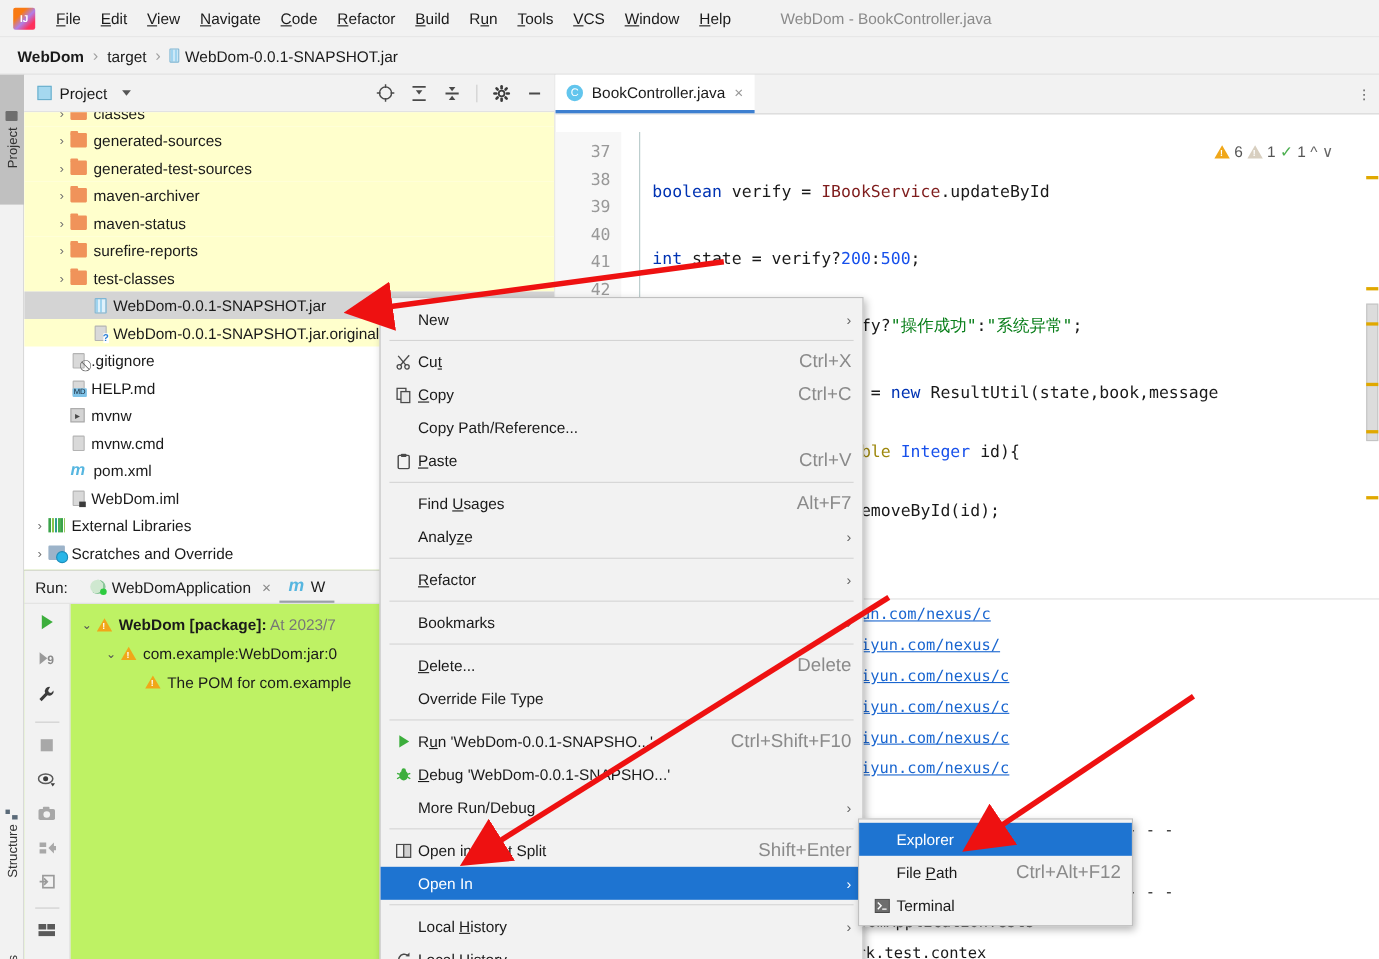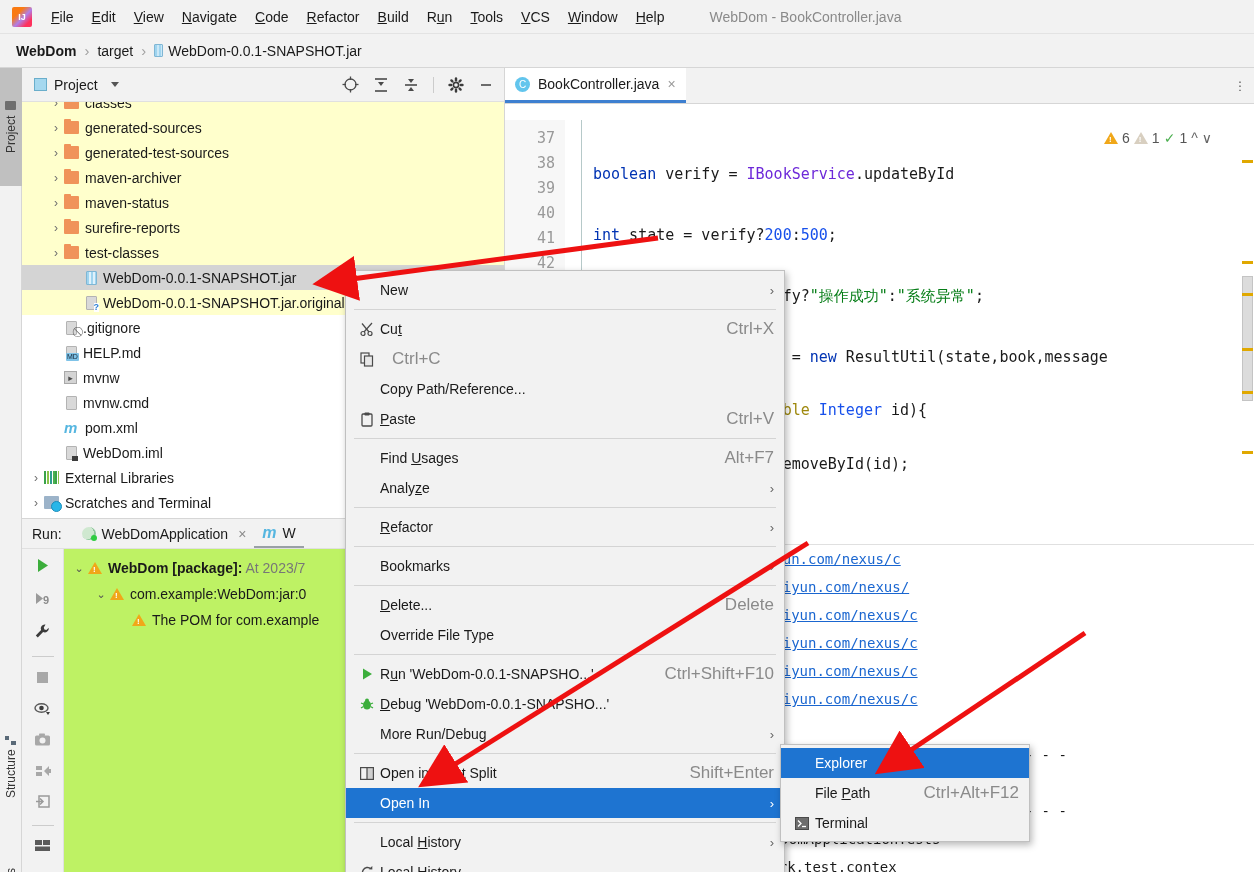--- a/index.html
+++ b/index.html
@@ -213,21 +213,21 @@
     color:#999; text-align:right; padding-top:6px;
   }
   .gutter div{height:25px;line-height:25px;padding-right:10px;}
   .gline-v{position:absolute;left:76px;top:0;width:1px;height:440px;background:#b6c9c9;}
   .foldcol{position:absolute;left:60px;top:0;width:28px;height:440px;background:#fff;}
   .codelines{position:absolute;left:88px;top:6px;white-space:pre;}
   .codelines .cl{height:25px;line-height:25px;}
   .kw{color:#0033b3;}
   .num{color:#1750eb;}
   .str{color:#067d17;}
-  .cls{color:#6d28d9;}
+  .cls{color:#7f1d1d;}
   .hlvar{background:#f6e6b2;}
   .ann{color:#9e880d;}
 
   .insp-badges{
     position:absolute;right:42px;top:10px;display:flex;align-items:center;gap:4px;font-size:14px;
     font-family:"Liberation Sans",sans-serif;color:#555;
   }
   .badge-w{width:0;height:0;border-left:7px solid transparent;border-right:7px solid transparent;
     border-bottom:12px solid #f0a719;position:relative;}
   .badge-w::after{content:"!";position:absolute;left:-2px;top:3px;font-size:8px;color:#fff;font-weight:bold;}
@@ -453,21 +453,21 @@
           <span class="tlabel">WebDom.iml</span>
         </div>
         <div class="trow" style="padding-left: 6px;">
           <span class="chev">›</span>
           <span class="libicon"></span>
           <span class="tlabel">External Libraries</span>
         </div>
         <div class="trow" style="padding-left: 6px;">
           <span class="chev">›</span>
           <span class="scratchicon"></span>
-          <span class="tlabel">Scratches and Terminal</span>
+          <span class="tlabel">Scratches and Override</span>
         </div>
       </div>
   </div>
 
   <div class="runpanel">
     <div class="run-tabs">
       <span class="run-label">Run:</span>
       <span class="run-tab">
         <span class="spring-ico"></span>
         <span>WebDomApplication</span>
@@ -657,20 +657,21 @@
       <span class="lbl">Cu<u>t</u></span>
       <span class="sc">Ctrl+X</span>
     </div>
     <div class="ci">
       <span class="ic">
         <svg width="15" height="15" viewBox="0 0 15 15">
             <rect x="1" y="1" width="8" height="10" fill="none" stroke="#4a4a4a" stroke-width="1.2"></rect>
             <rect x="4.5" y="4" width="8" height="10" fill="#e8e8e8" stroke="#4a4a4a" stroke-width="1.2"></rect>
           </svg>
       </span>
+      <span class="lbl"><u>C</u>opy</span>
       <span class="sc">Ctrl+C</span>
     </div>
     <div class="ci">
       <span class="ic"></span>
       <span class="lbl">Copy Path/Reference...</span>
     </div>
     <div class="ci">
       <span class="ic">
         <svg width="14" height="15" viewBox="0 0 14 15">
             <rect x="2" y="2" width="10" height="12" rx="1" fill="none" stroke="#4a4a4a" stroke-width="1.3"></rect>

